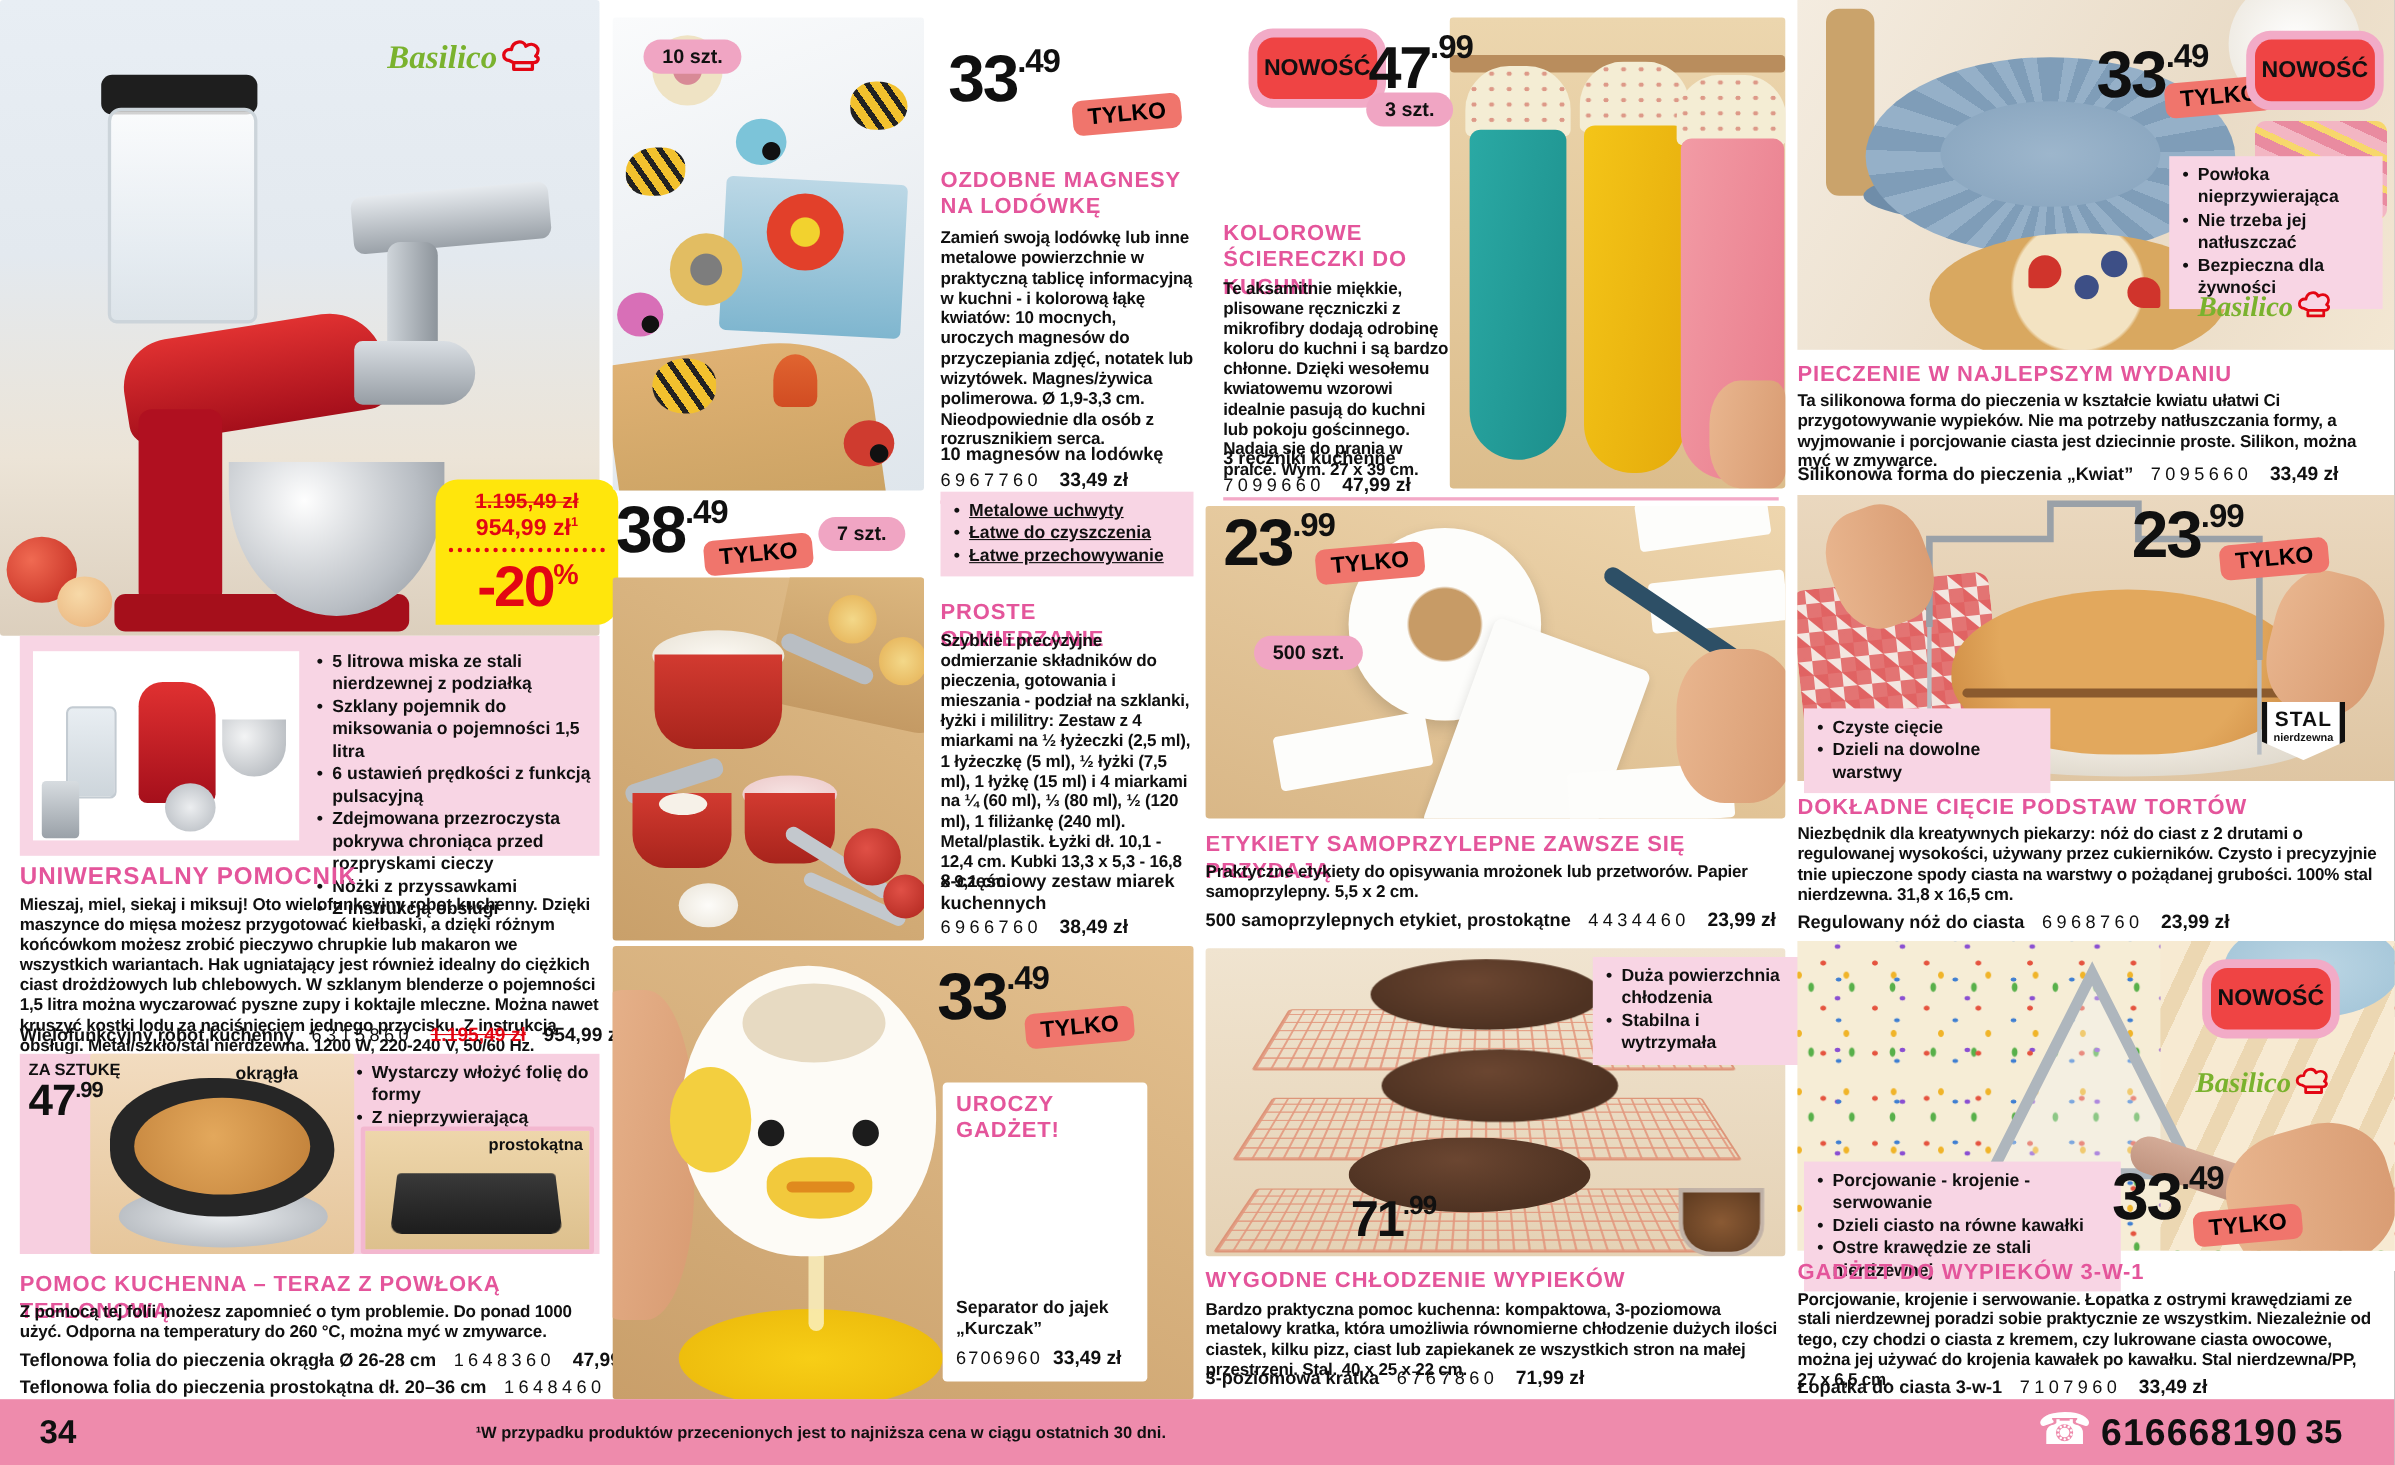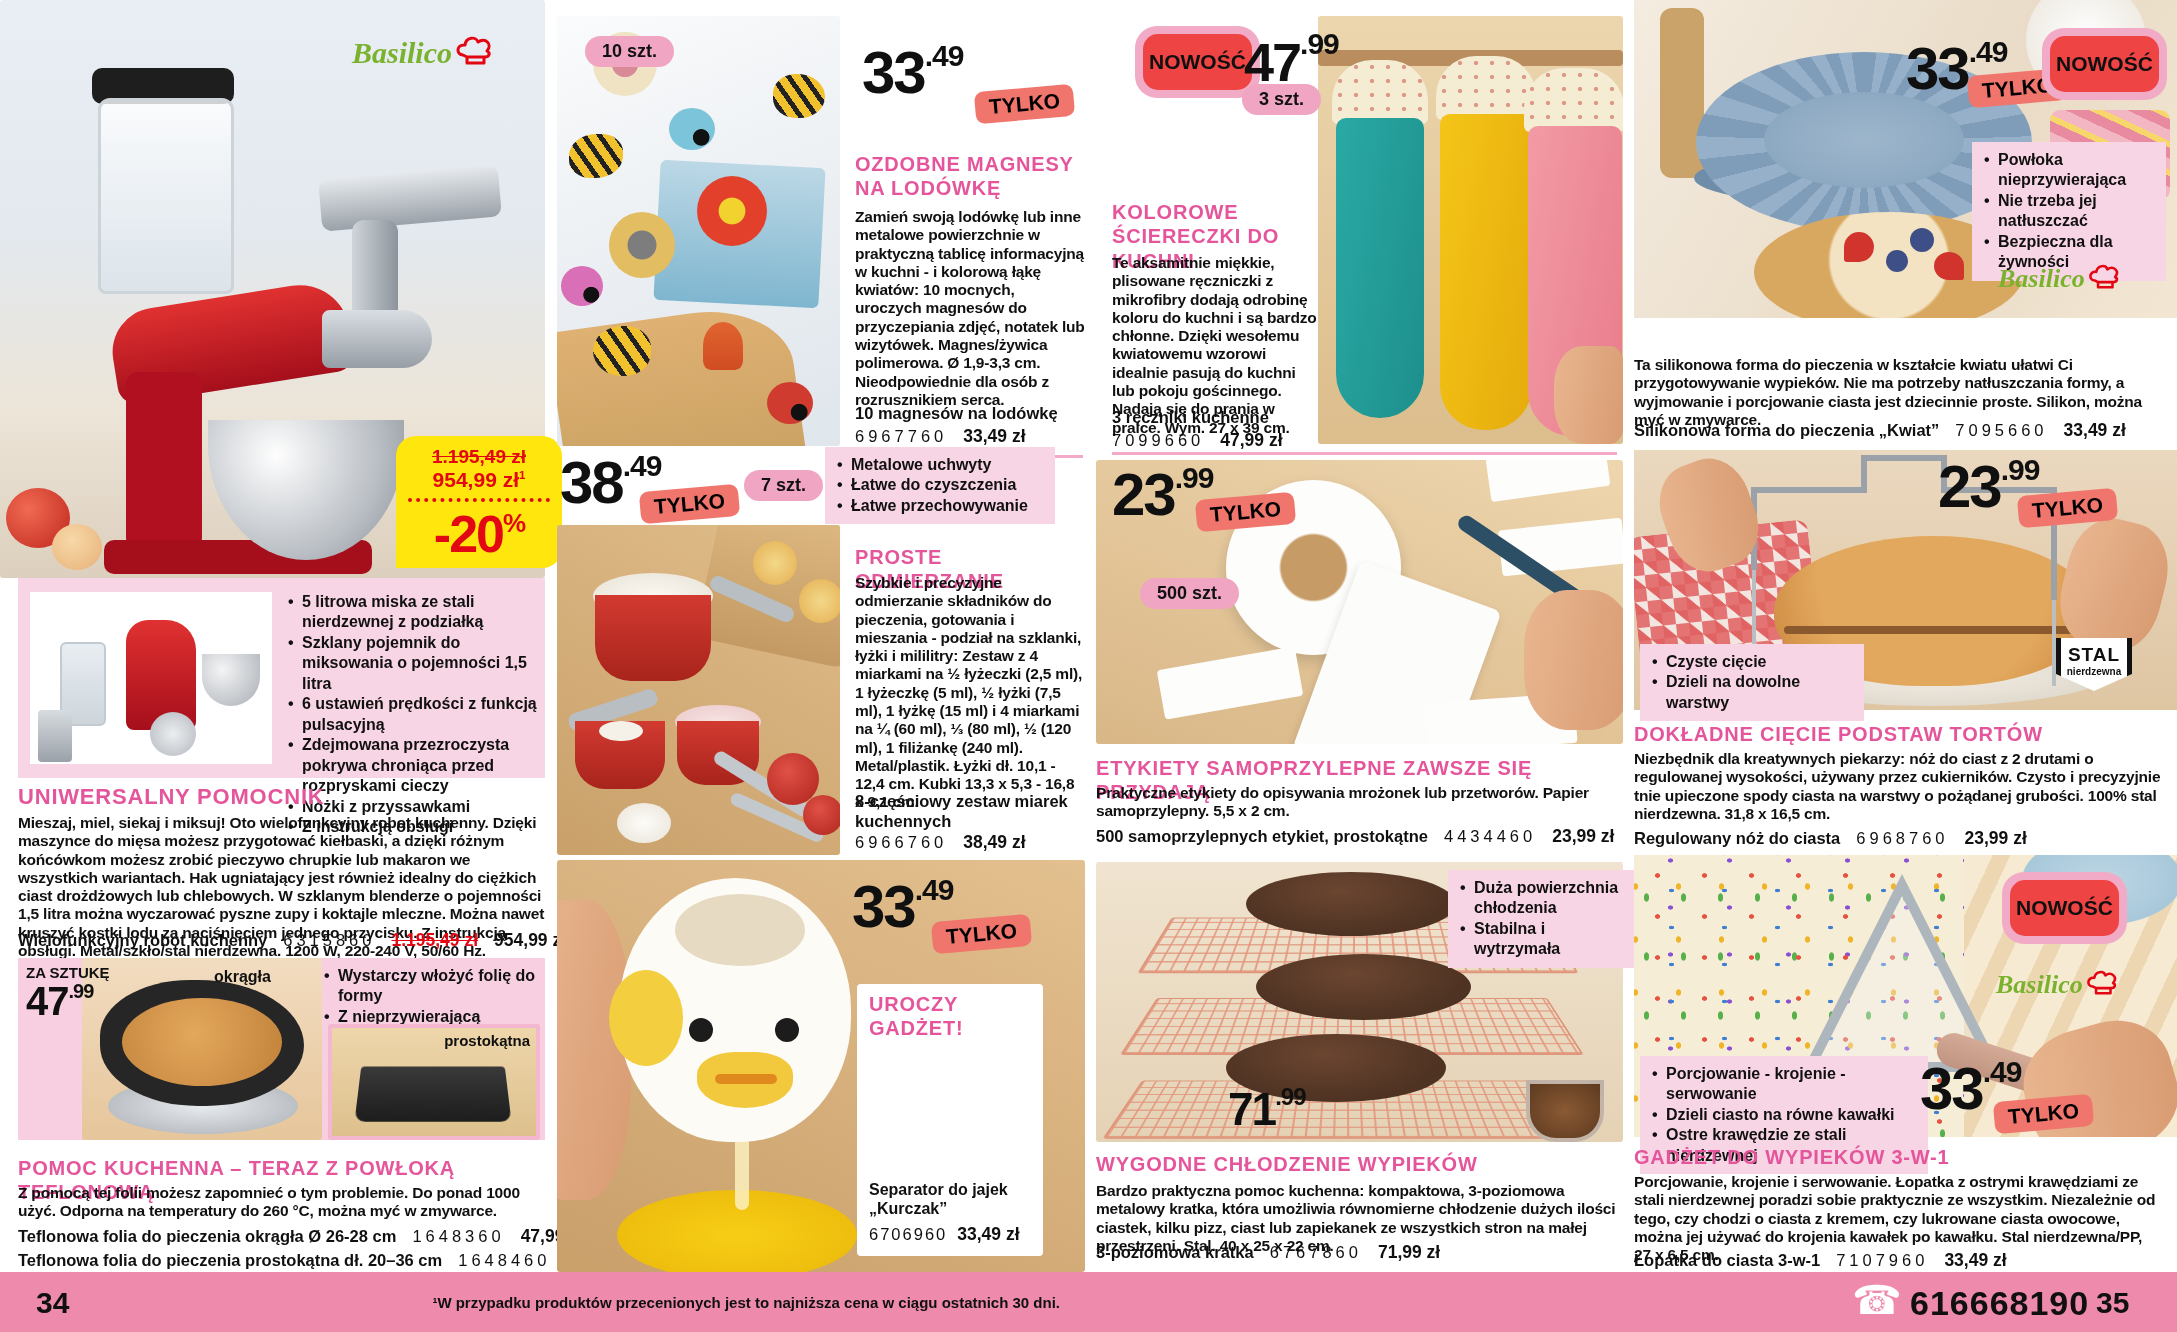--- a/index.html
+++ b/index.html
@@ -204,21 +204,21 @@
   <div class="abs" style="left:855px;top:404px;width:230px;font-size:16.5px;font-weight:bold;">10 magnesów na lodówkę</div>
   <div class="prodrow" style="left:855px;top:426px;">
     <span class="code">6967760</span>
     <span class="pprice">33,49 zł</span>
   </div>
   <div class="divider" style="left:855px;top:455px;width:228px;"></div>
 
   <div class="price" style="left:560px;top:452px;"><span>38</span><span class="cents">.49</span></div>
   <div class="tylko" style="left:640px;top:488px;">TYLKO</div>
   <div class="pill" style="left:744px;top:470px;">7 szt.</div>
-  <div class="bullets" style="left:825px;top:447px;width:206px;">
+  <div class="bullets" style="left:855px;top:447px;width:206px;text-decoration:underline;">
     <div class="b">Metalowe uchwyty</div>
     <div class="b">Łatwe do czyszczenia</div>
     <div class="b">Łatwe przechowywanie</div>
   </div>
   <div class="ph cupsphoto" style="left:557px;top:525px;width:283px;height:330px;">
     <div class="mx" style="left:150px;top:-10px;width:160px;height:140px;background:linear-gradient(#dcb77f,#c49a64);border-radius:20px;transform:rotate(12deg);"></div>
     <div class="mx" style="left:196px;top:16px;width:44px;height:44px;background:radial-gradient(#f3d889,#e4ae52);border-radius:50%;"></div>
     <div class="mx" style="left:242px;top:54px;width:44px;height:44px;background:radial-gradient(#f3d889,#e4ae52);border-radius:50%;"></div>
     <div class="mx" style="left:150px;top:66px;width:90px;height:16px;background:#b9bec3;border-radius:8px;transform:rotate(24deg);"></div>
     <div class="mx" style="left:36px;top:48px;width:120px;height:46px;background:radial-gradient(#fbf8f2,#e8e2d6);border-radius:50%;"></div>
@@ -360,20 +360,21 @@
     <div class="b">Powłoka nieprzywierająca</div>
     <div class="b">Nie trzeba jej natłuszczać</div>
     <div class="b">Bezpieczna dla żywności</div>
   </div>
   <div class="logo sm" style="left:1998px;top:262px;">
     <span class="txt">Basilico</span>
     <svg width="34" height="30" viewBox="0 0 40 34">
         <path d="M9 21 C2 21 2 10 11 11 C12 3 22 2 24 8 C31 3 39 10 33 17 C37 19 35 23 31 23 L13 23 Z M13 23 L13 29 L30 29 L30 23" fill="none" stroke="#e30613" stroke-width="3" stroke-linejoin="round"></path>
       </svg>
   </div>
+  <div class="heading" style="left:1634px;top:328px;width:527px;">PIECZENIE W NAJLEPSZYM WYDANIU</div>
   <div class="btxt" style="left:1634px;top:356px;width:527px;">Ta silikonowa forma do pieczenia w kształcie kwiatu ułatwi Ci przygotowywanie wypieków. Nie ma potrzeby natłuszczania formy, a wyjmowanie i porcjowanie ciasta jest dziecinnie proste. Silikon, można myć w zmywarce.</div>
   <div class="prodrow" style="left:1634px;top:420px;">
     <span class="pname">Silikonowa forma do pieczenia „Kwiat”</span>
     <span class="code">7095660</span>
     <span class="pprice">33,49 zł</span>
   </div>
 
   <div class="ph cutphoto" style="left:1634px;top:450px;width:543px;height:260px;border-radius:0;">
     <div class="mx" style="left:0;top:78px;width:180px;height:130px;border-radius:12px;background-color:#f3e6e0;background-image:linear-gradient(45deg,rgba(224,96,96,.85) 25%,transparent 25%,transparent 75%,rgba(224,96,96,.85) 75%),linear-gradient(45deg,transparent 25%,rgba(224,96,96,.85) 25%,rgba(224,96,96,.85) 75%,transparent 75%);background-size:26px 26px;background-position:0 0,13px 13px;transform:rotate(-6deg);"></div>
     <div class="mx" style="left:118px;top:186px;width:360px;height:70px;background:radial-gradient(#f4efe7,#d9d2c4);border-radius:50%;"></div>

